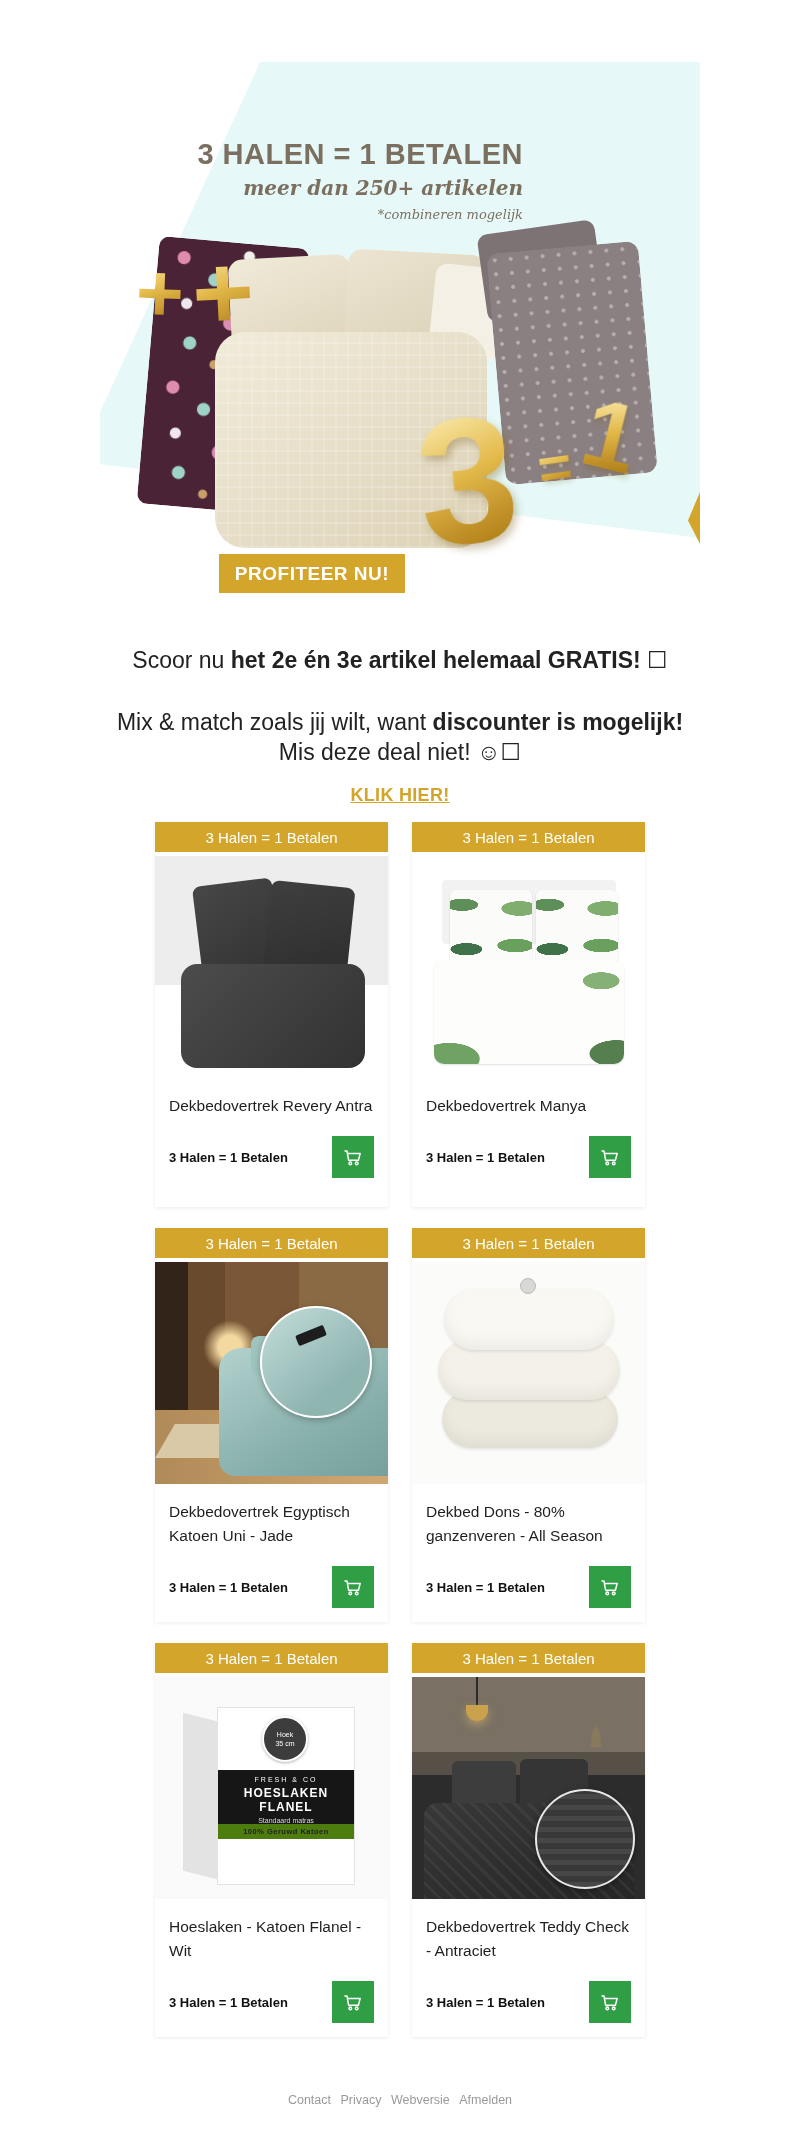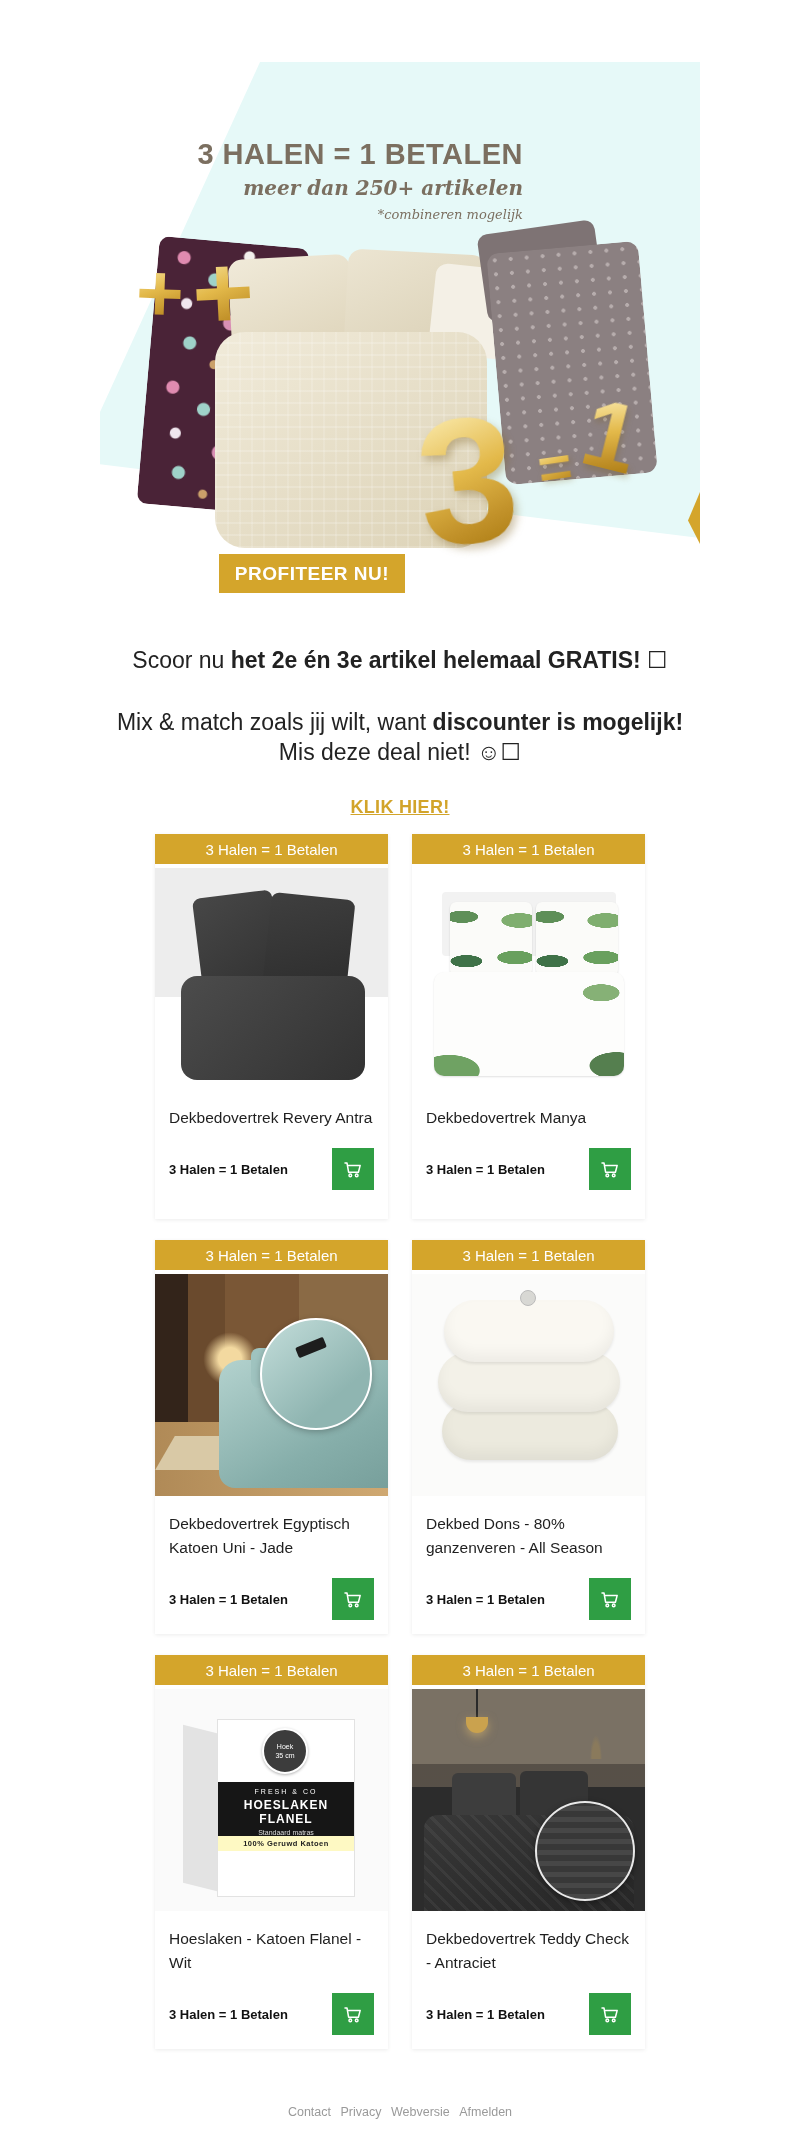--- a/index.html
+++ b/index.html
@@ -79,21 +79,21 @@
   .hero-cta { position:absolute; left:87px; top:492px; width:186px; height:39px; z-index:5;
     background:#d4a52b; border:none; color:#fff; font-family:inherit;
     font-size:19px; font-weight:bold; letter-spacing:.5px; cursor:pointer;margin-left:32px; }
 
   
   .intro { width:600px; margin:0 auto; text-align:center; color:#222; }
   .intro p { font-size:23px; line-height:30px; }
   .intro .p1 { margin-top:18px; }
   .intro .p2 { margin-top:32px; }
   .intro b { font-weight:bold; }
-  .intro-cta { display:inline-block; margin-top:30px; color:#d2a42a; font-size:18px; font-weight:bold;
+  .intro-cta { display:inline-block; margin-top:18px; color:#d2a42a; font-size:18px; font-weight:bold;
     text-decoration:underline; letter-spacing:.3px; cursor:pointer;text-align:center; }
 
   
   .grid { width:490px; margin:16px auto 0; display:grid; grid-template-columns:233px 233px; column-gap:24px; row-gap:21px; }
   .card { background:#fff; box-shadow:0 1px 4px rgba(0,0,0,.08); display:flex; flex-direction:column; min-height:385px; cursor:pointer; }
   .badge { height:30px; background:#d4a52b; color:#fff; font-size:15px; display:flex; align-items:center; justify-content:center; }
   .imgbox { position:relative; height:222px; margin-top:4px; overflow:hidden; background:#fff; }
   .title { padding:16px 14px 0; font-size:15.5px; line-height:1.55; color:#1f1f1f; }
   .dealrow { display:flex; justify-content:space-between; align-items:center; padding:18px 14px 14px; }
   .deal { font-size:13px; font-weight:bold; color:#111; }
@@ -159,21 +159,21 @@
   .art-box { width:100%; height:100%; background:#fafafa; }
   .art-box .side { position:absolute; left:28px; top:40px; width:34px; height:158px; background:#e3e3e3;
     transform:skewY(14deg); }
   .art-box .front { position:absolute; left:62px; top:30px; width:138px; height:178px; background:#fff;
     border:1px solid #e2e2e2; }
   .art-box .band { position:absolute; left:0; top:62px; width:100%; background:#161616; color:#fff;
     text-align:center; padding:6px 2px 7px; }
   .art-box .band .b1 { font-size:7px; letter-spacing:2px; }
   .art-box .band .b2 { font-size:12px; font-weight:bold; letter-spacing:1px; margin-top:3px; }
   .art-box .band .b3 { font-size:7px; margin-top:3px; color:#ddd; }
-  .art-box .strip { position:absolute; left:0; top:116px; width:100%; background:#fef9c3; color:#222;
+  .art-box .strip { position:absolute; left:0; top:116px; width:100%; background:#4d7c0f; color:#222;
     font-size:7.5px; font-weight:bold; text-align:center; padding:3px 0; letter-spacing:.5px; }
   .art-box .circle { position:absolute; left:44px; top:8px; width:46px; height:46px; border-radius:50%;
     background:#3c3c3c; border:2px solid #fff; color:#fff; display:flex; flex-direction:column;
     align-items:center; justify-content:center; font-size:7px; line-height:1.3;
     box-shadow:0 1px 3px rgba(0,0,0,.3); }
 
   
   .art-teddy { width:100%; height:100%;
     background:linear-gradient(180deg,#7a7164 0 34%,#57504575 34% 44%,#2c2c2c 44%); background-color:#57504a; }
   .art-teddy .lampwire { position:absolute; left:64px; top:0; width:2px; height:30px; background:#2a2a2a; }

